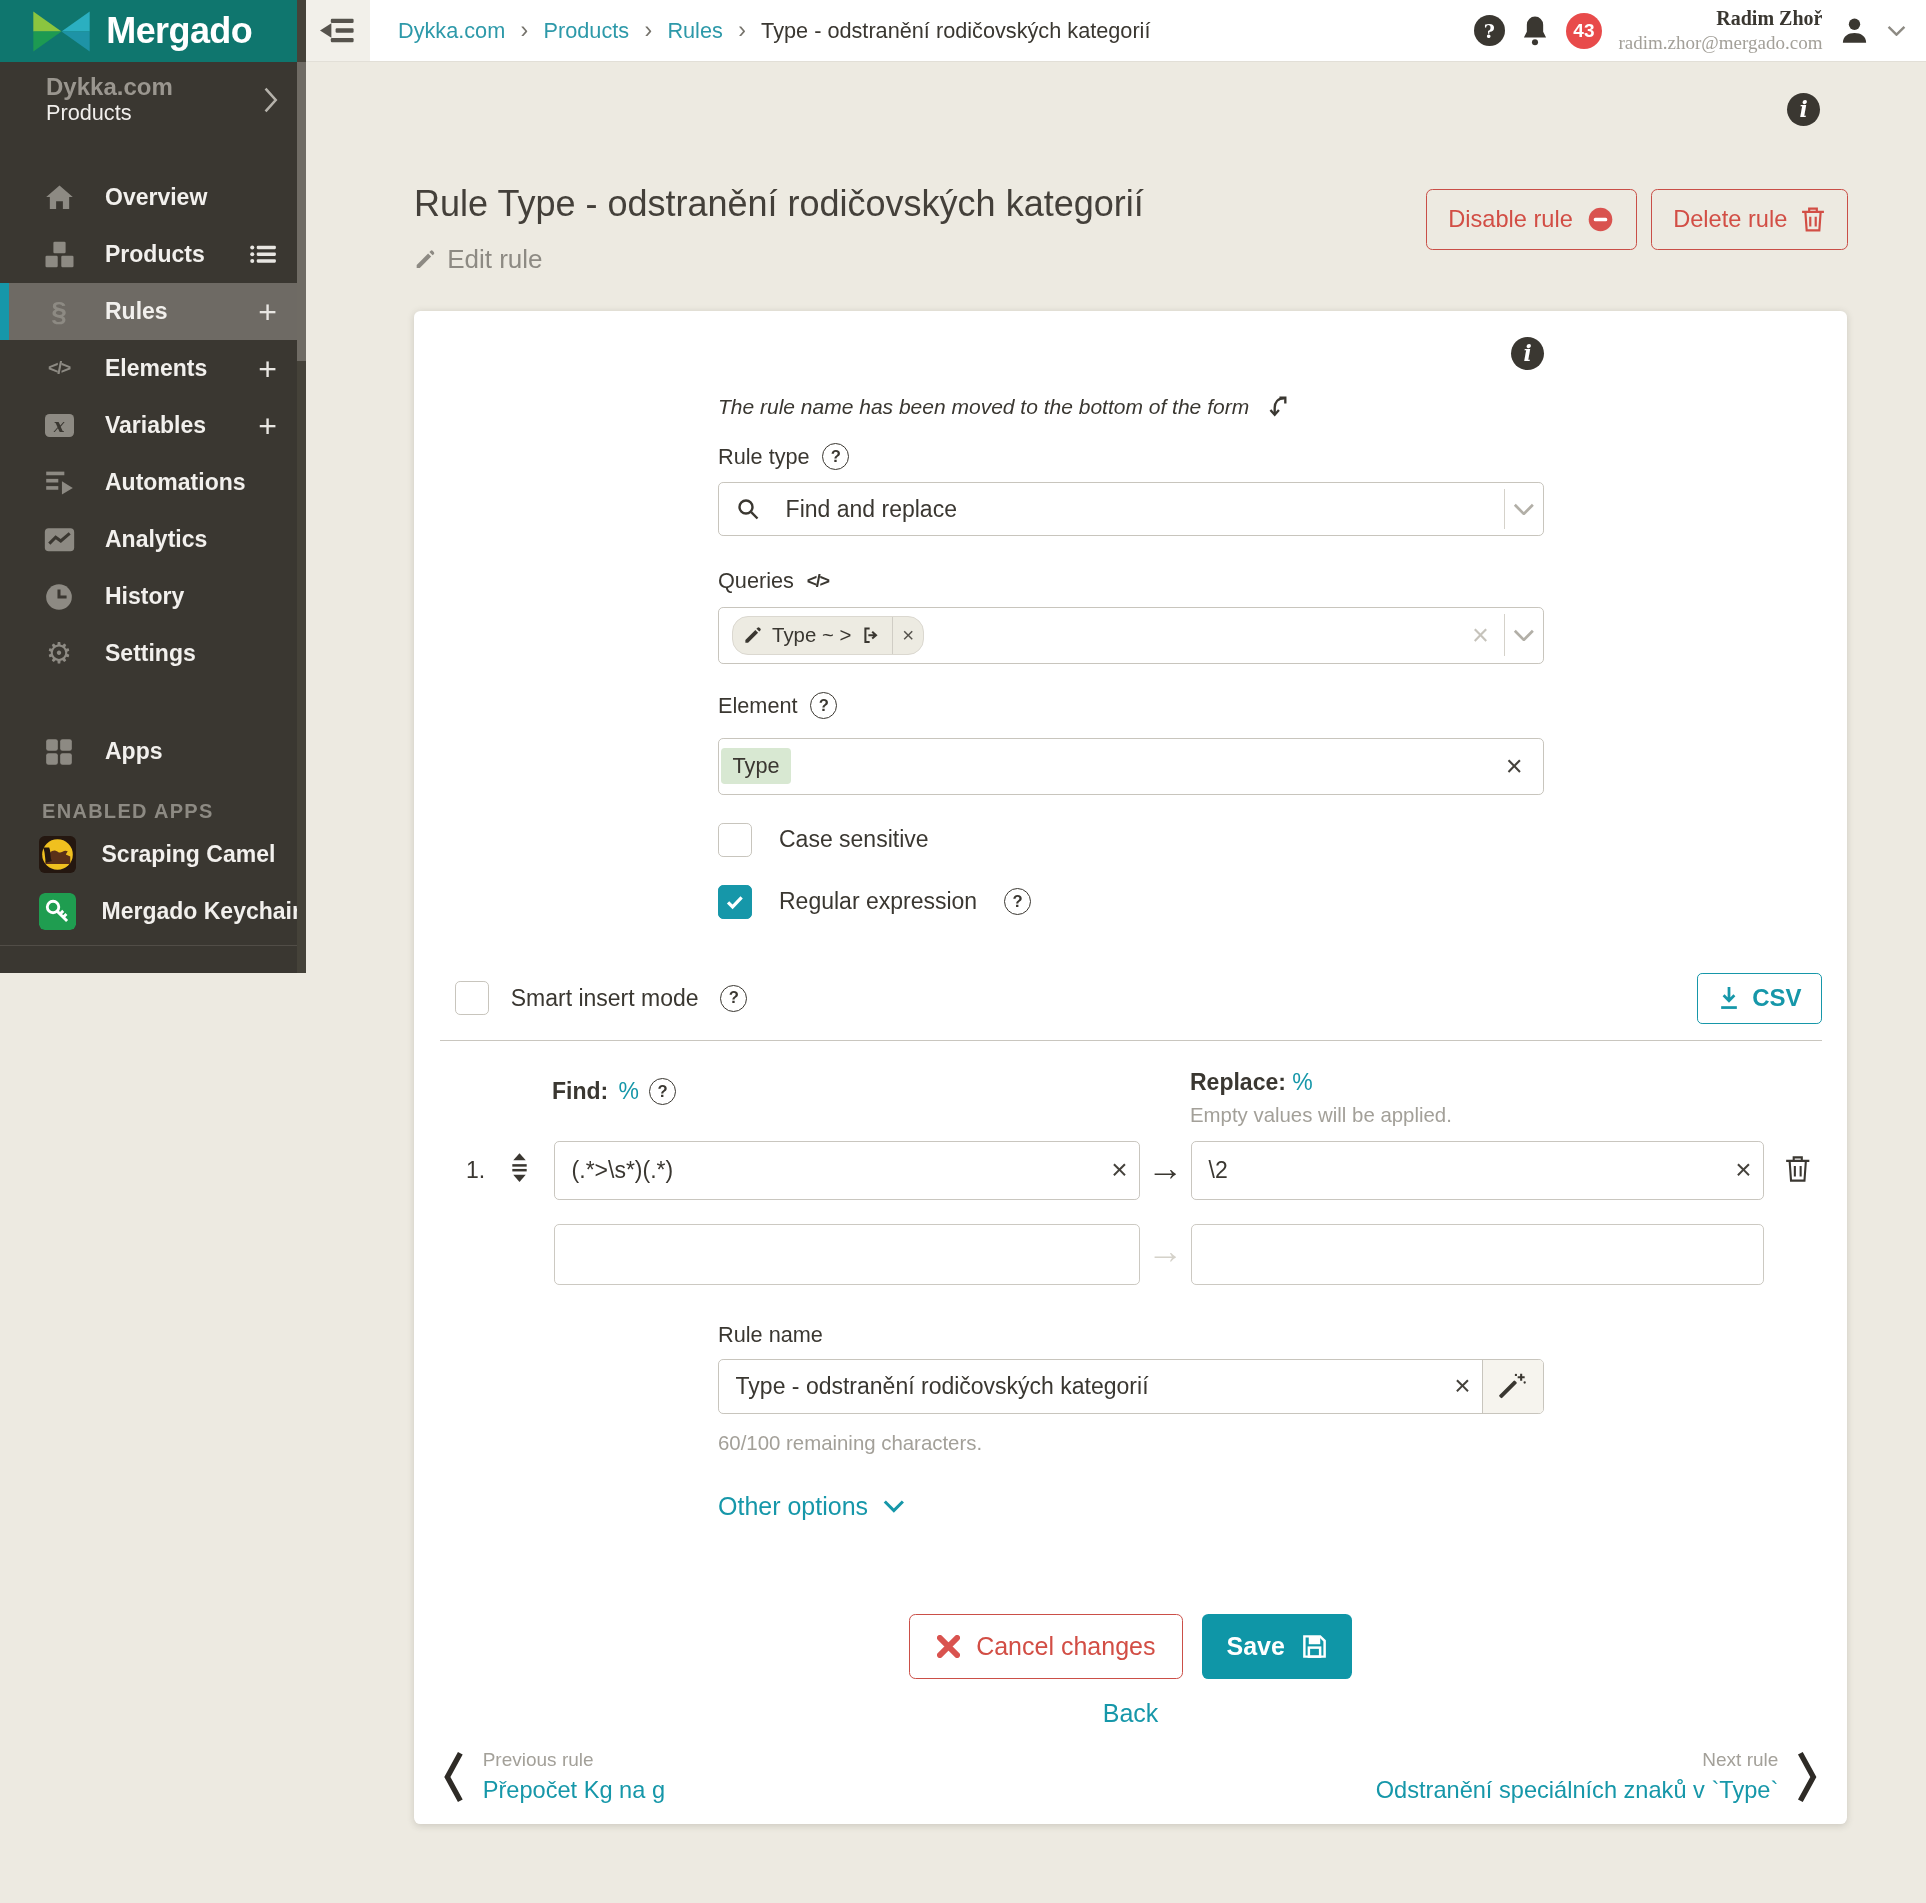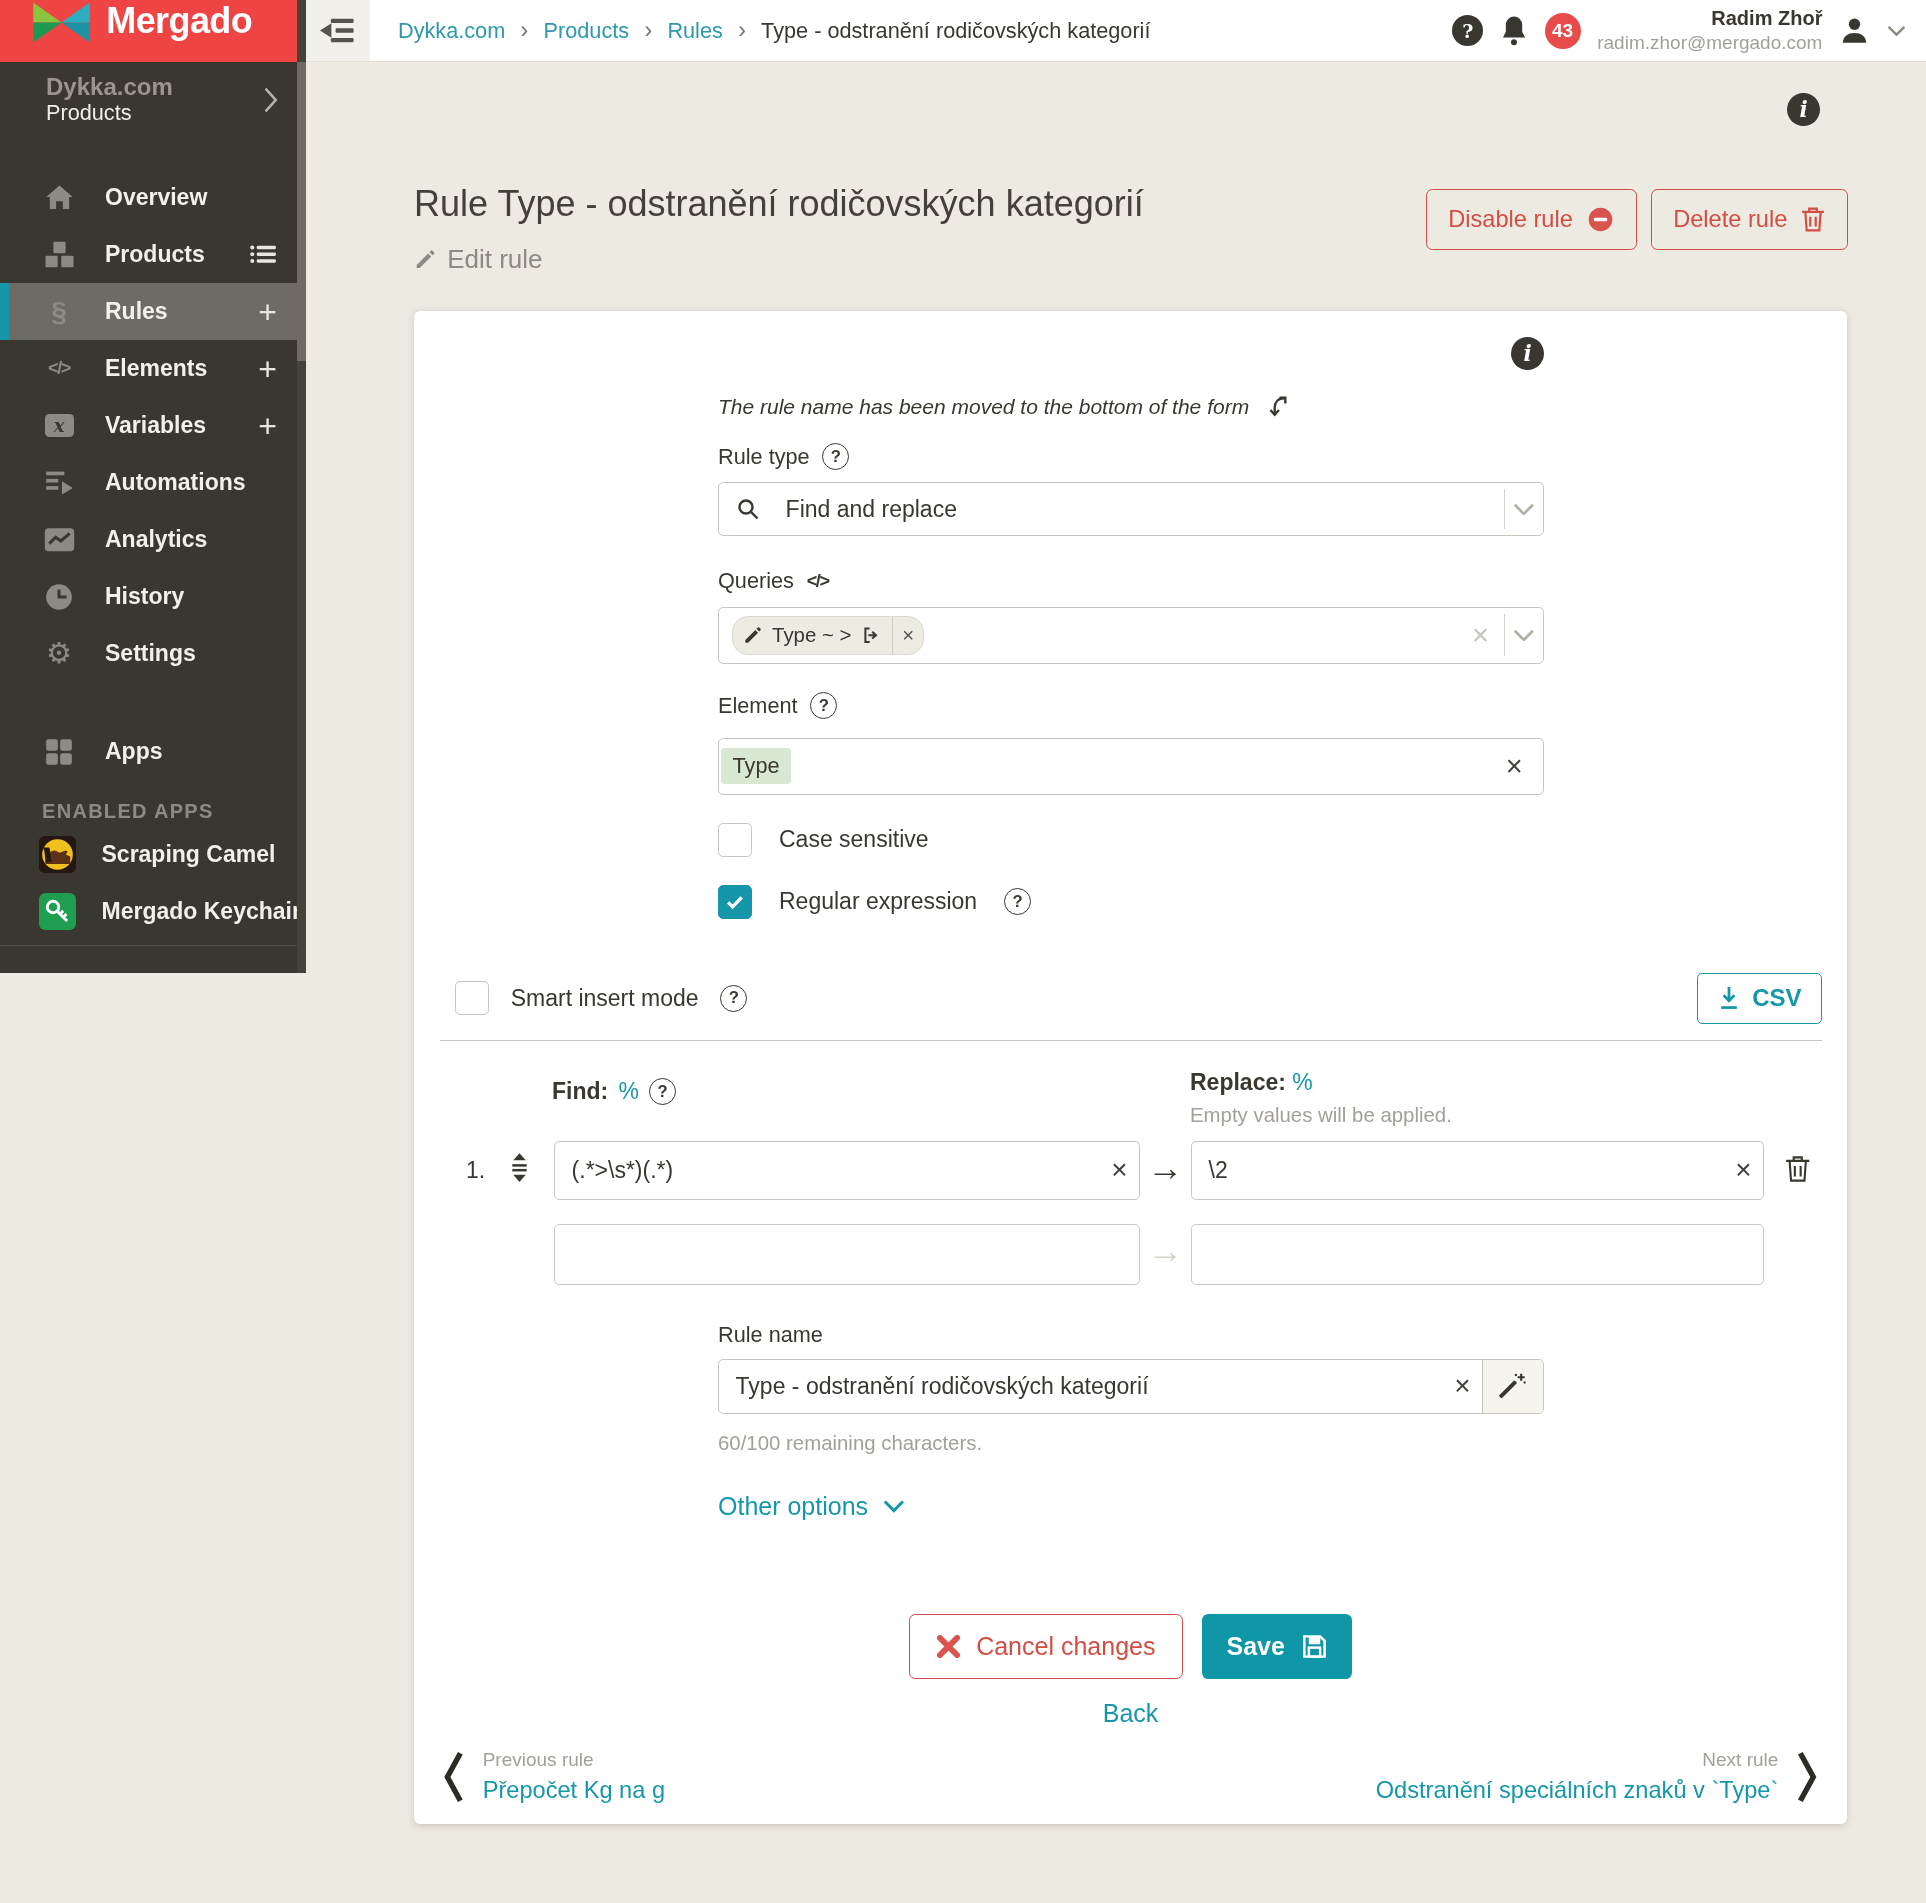--- a/index.html
+++ b/index.html
@@ -2,21 +2,21 @@
 <html style="font-size:10.2px"><head>
 <meta charset="utf-8">
 <style>
 * { margin:0; padding:0; box-sizing:border-box; }
 html,body { width:1926px; height:1903px; }
 body { background:#edeae1; font-family:"Liberation Sans",sans-serif; color:#3a3731; position:relative; overflow:hidden; }
 svg { display:block; }
 
 
 .sidebar { position:absolute; left:0; top:0; width:306px; height:973px; background:#3a3731; }
-.logo-block { height:62px; background:#ef4444; display:flex; padding-left:32px; gap:15.3px; }
+.logo-block { height:62px; background:#0f766e; display:flex; align-items:center; padding-left:32px; gap:15.3px; }
 .logo-text { color:#ffffff; font-size:36px; font-weight:bold; letter-spacing:-0.6px; }
 .shop-block { height:75px; display:flex; align-items:center; padding:0 28px 0 46px; position:relative; }
 .shop-names { line-height:1.15; }
 .shop-name { font-size:24px; font-weight:bold; color:#9a968f; }
 .shop-context { font-size:21.7px; color:#f1efec; }
 .shop-chev { margin-left:auto; color:#b5b2ab; }
 .nav { margin-top:32px; }
 .nav-item { height:57px; display:flex; align-items:center; padding:0 29px 0 42px; position:relative; cursor:pointer; }
 .nav-item.sel { background:#6e6a64; }
 .nav-item.sel::before { content:""; position:absolute; left:0; top:0; bottom:0; width:9px; background:#1697a9; }
@@ -39,21 +39,21 @@
 
 .header { position:absolute; left:306px; top:0; width:1620px; height:62px; background:#ffffff; border-bottom:1.3px solid #e2dfd7; display:flex; align-items:center; }
 .collapse-btn { width:64px; height:100%; background:#f2f0ea; display:flex; align-items:center; justify-content:center; color:#56534d; cursor:pointer; }
 .crumbs { margin-left:28px; display:flex; align-items:center; gap:15.3px; font-size:21.7px; white-space:nowrap; }
 .crumb-link { color:#2d99a9; cursor:pointer; }
 .crumb-sep { color:#76736c; font-size:23px; }
 .crumb-current { color:#3a3731; }
 .hdr-right { margin-left:auto; display:flex; align-items:center; gap:16.6px; padding-right:20.4px; }
 .help-badge { width:31px; height:31px; border-radius:50%; background:#3a3731; color:#fff; font-size:19px; font-weight:bold; display:flex; align-items:center; justify-content:center; font-family:"DejaVu Serif",serif; }
 .notif-badge { min-width:36px; height:36px; padding:0 6.4px; border-radius:18px; background:#e84b4b; color:#fff; font-size:19px; font-weight:bold; display:flex; align-items:center; justify-content:center; }
-.user-block { text-align:right; line-height:1.25; }
+.user-block { text-align:right; line-height:1.25;font-family:Liberation Serif, serif; }
 .user-name { font-size:20px; font-weight:bold; color:#3a3731; }
 .user-email { font-size:19px; color:#a3a099; }
 .icon-dark { color:#3a3731; }
 .icon-gray { color:#8d8a83; }
 
 
 .main { position:absolute; left:306px; top:62px; width:1620px; height:1841px; }
 .ibadge { width:33px; height:33px; border-radius:50%; background:#3a3731; color:#fff; display:flex; align-items:center; justify-content:center; font-size:21.7px; font-weight:bold; font-style:italic; font-family:"DejaVu Serif",serif; cursor:pointer; }
 .main-info { position:absolute; right:106px; top:31px; }
 .page-head { height:210px; padding:121px 0 0 108px; position:relative; }

